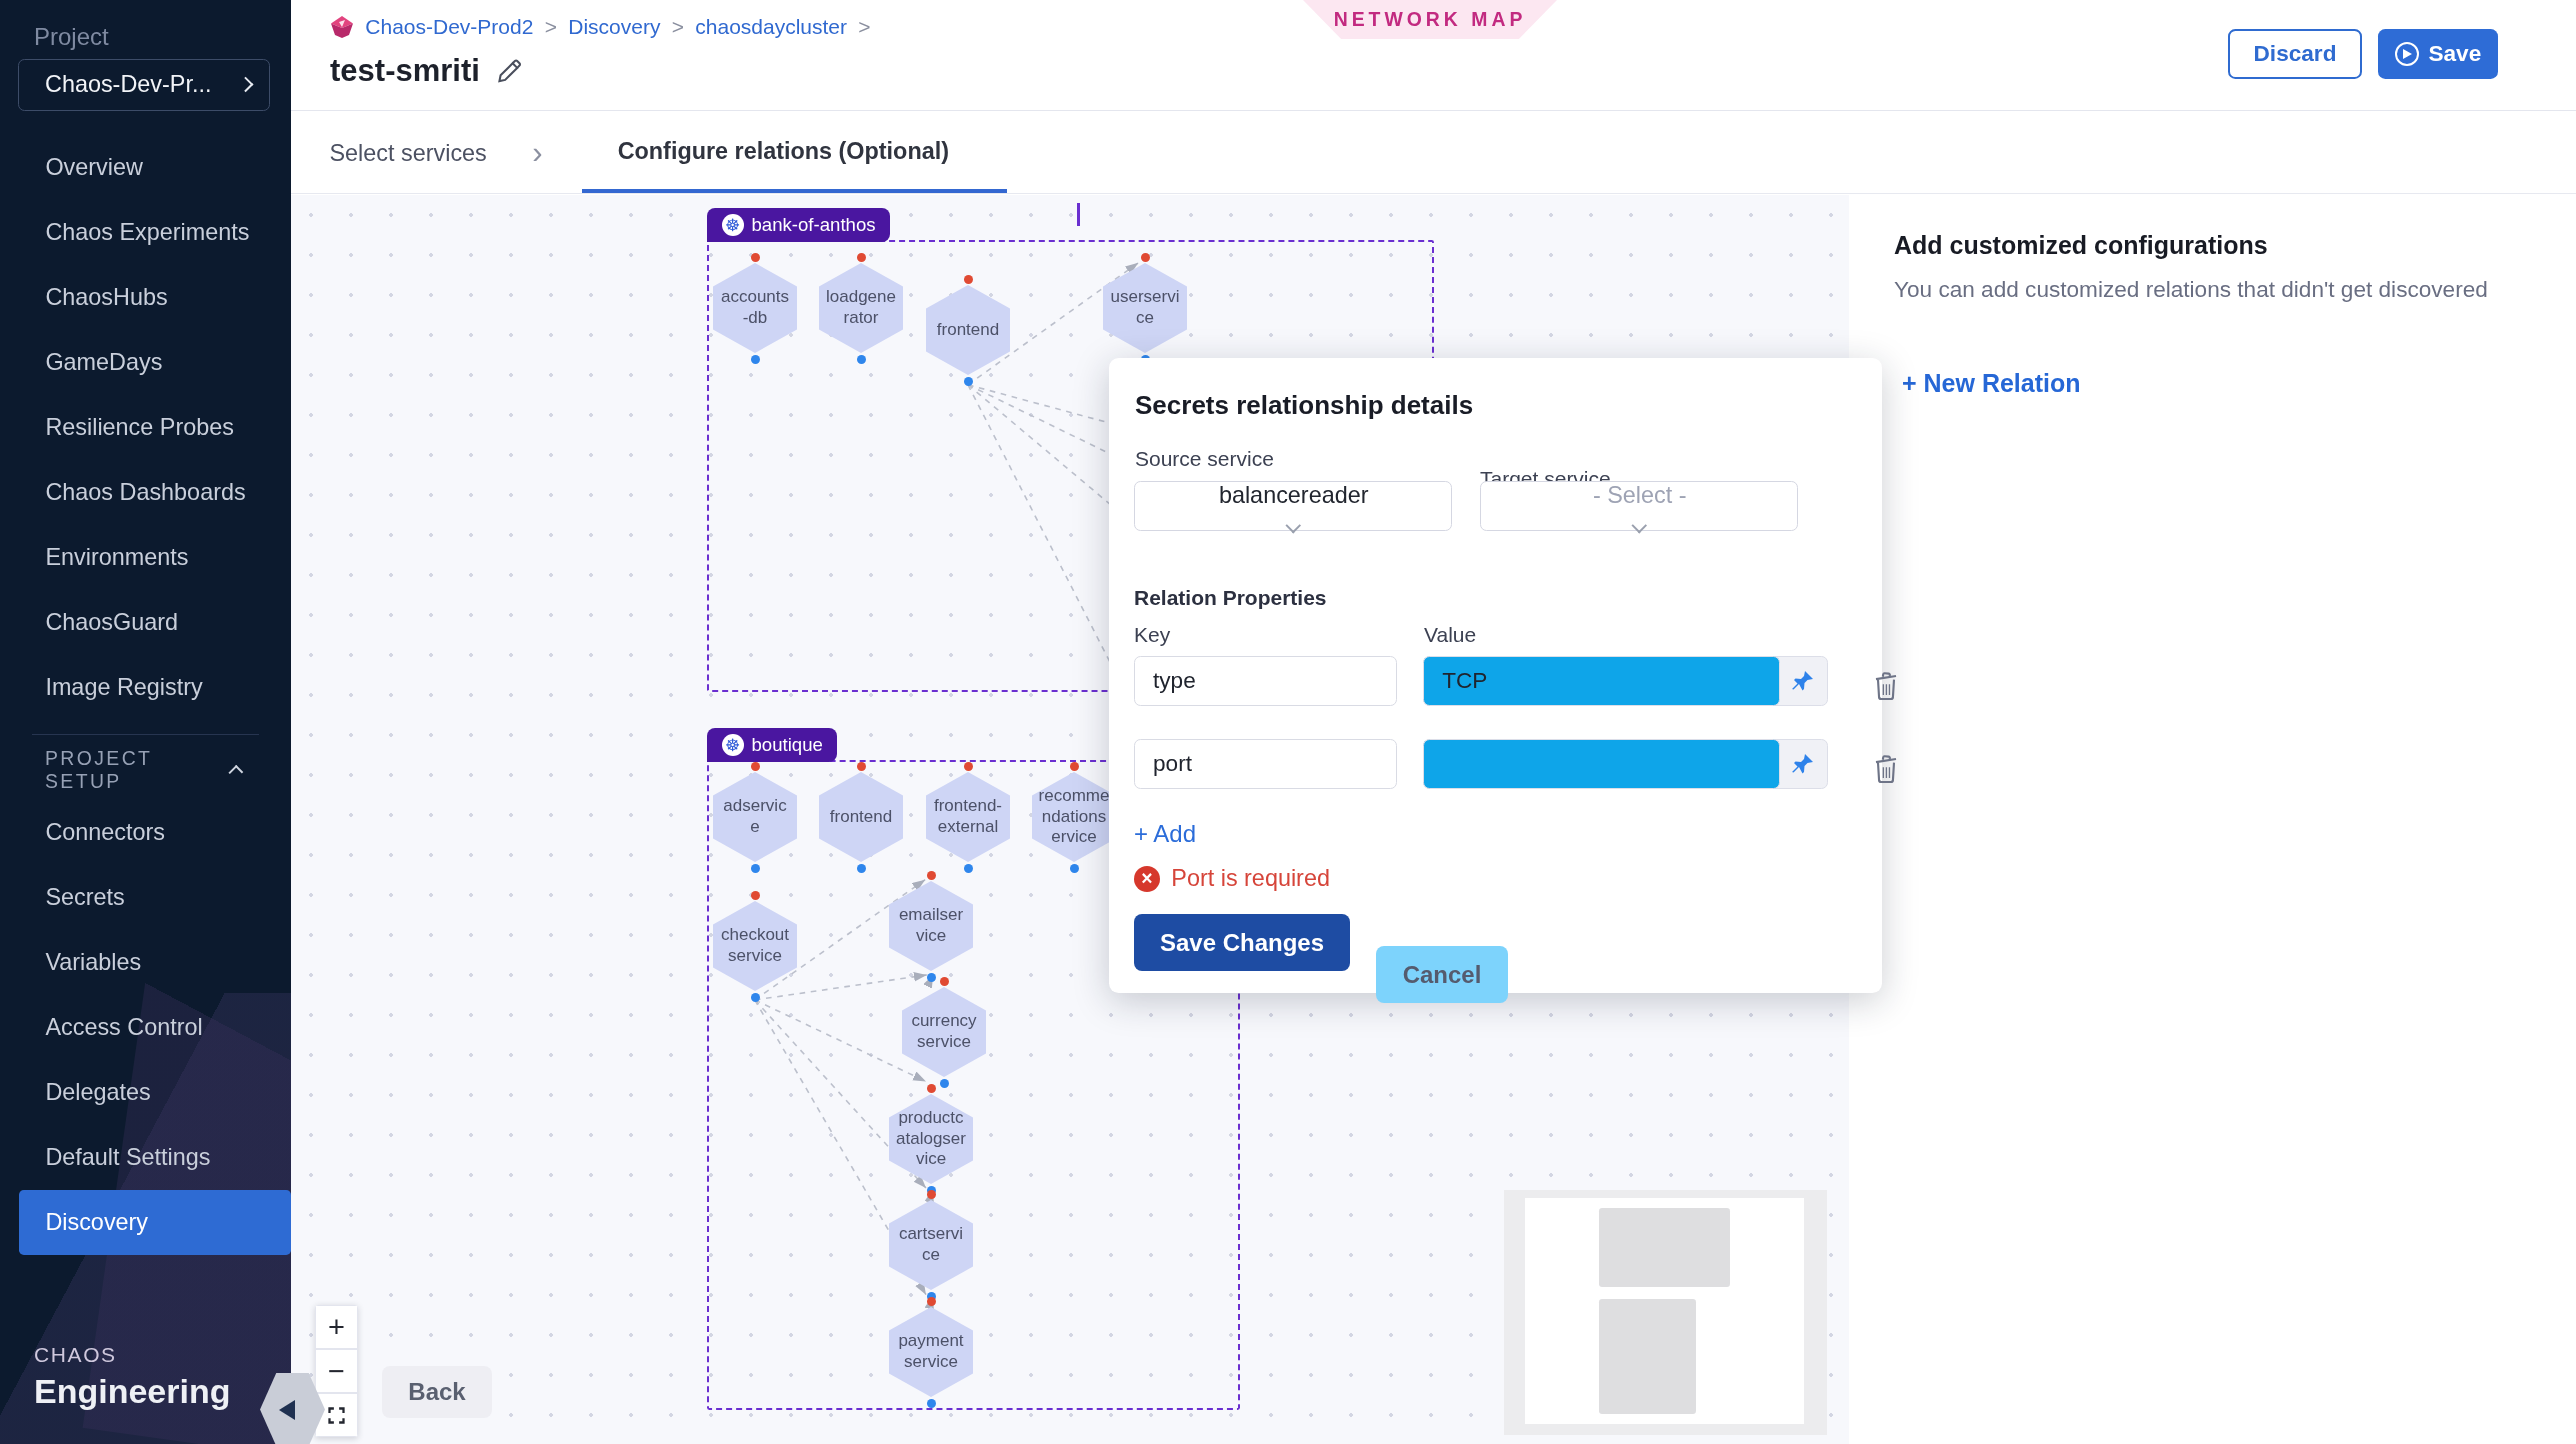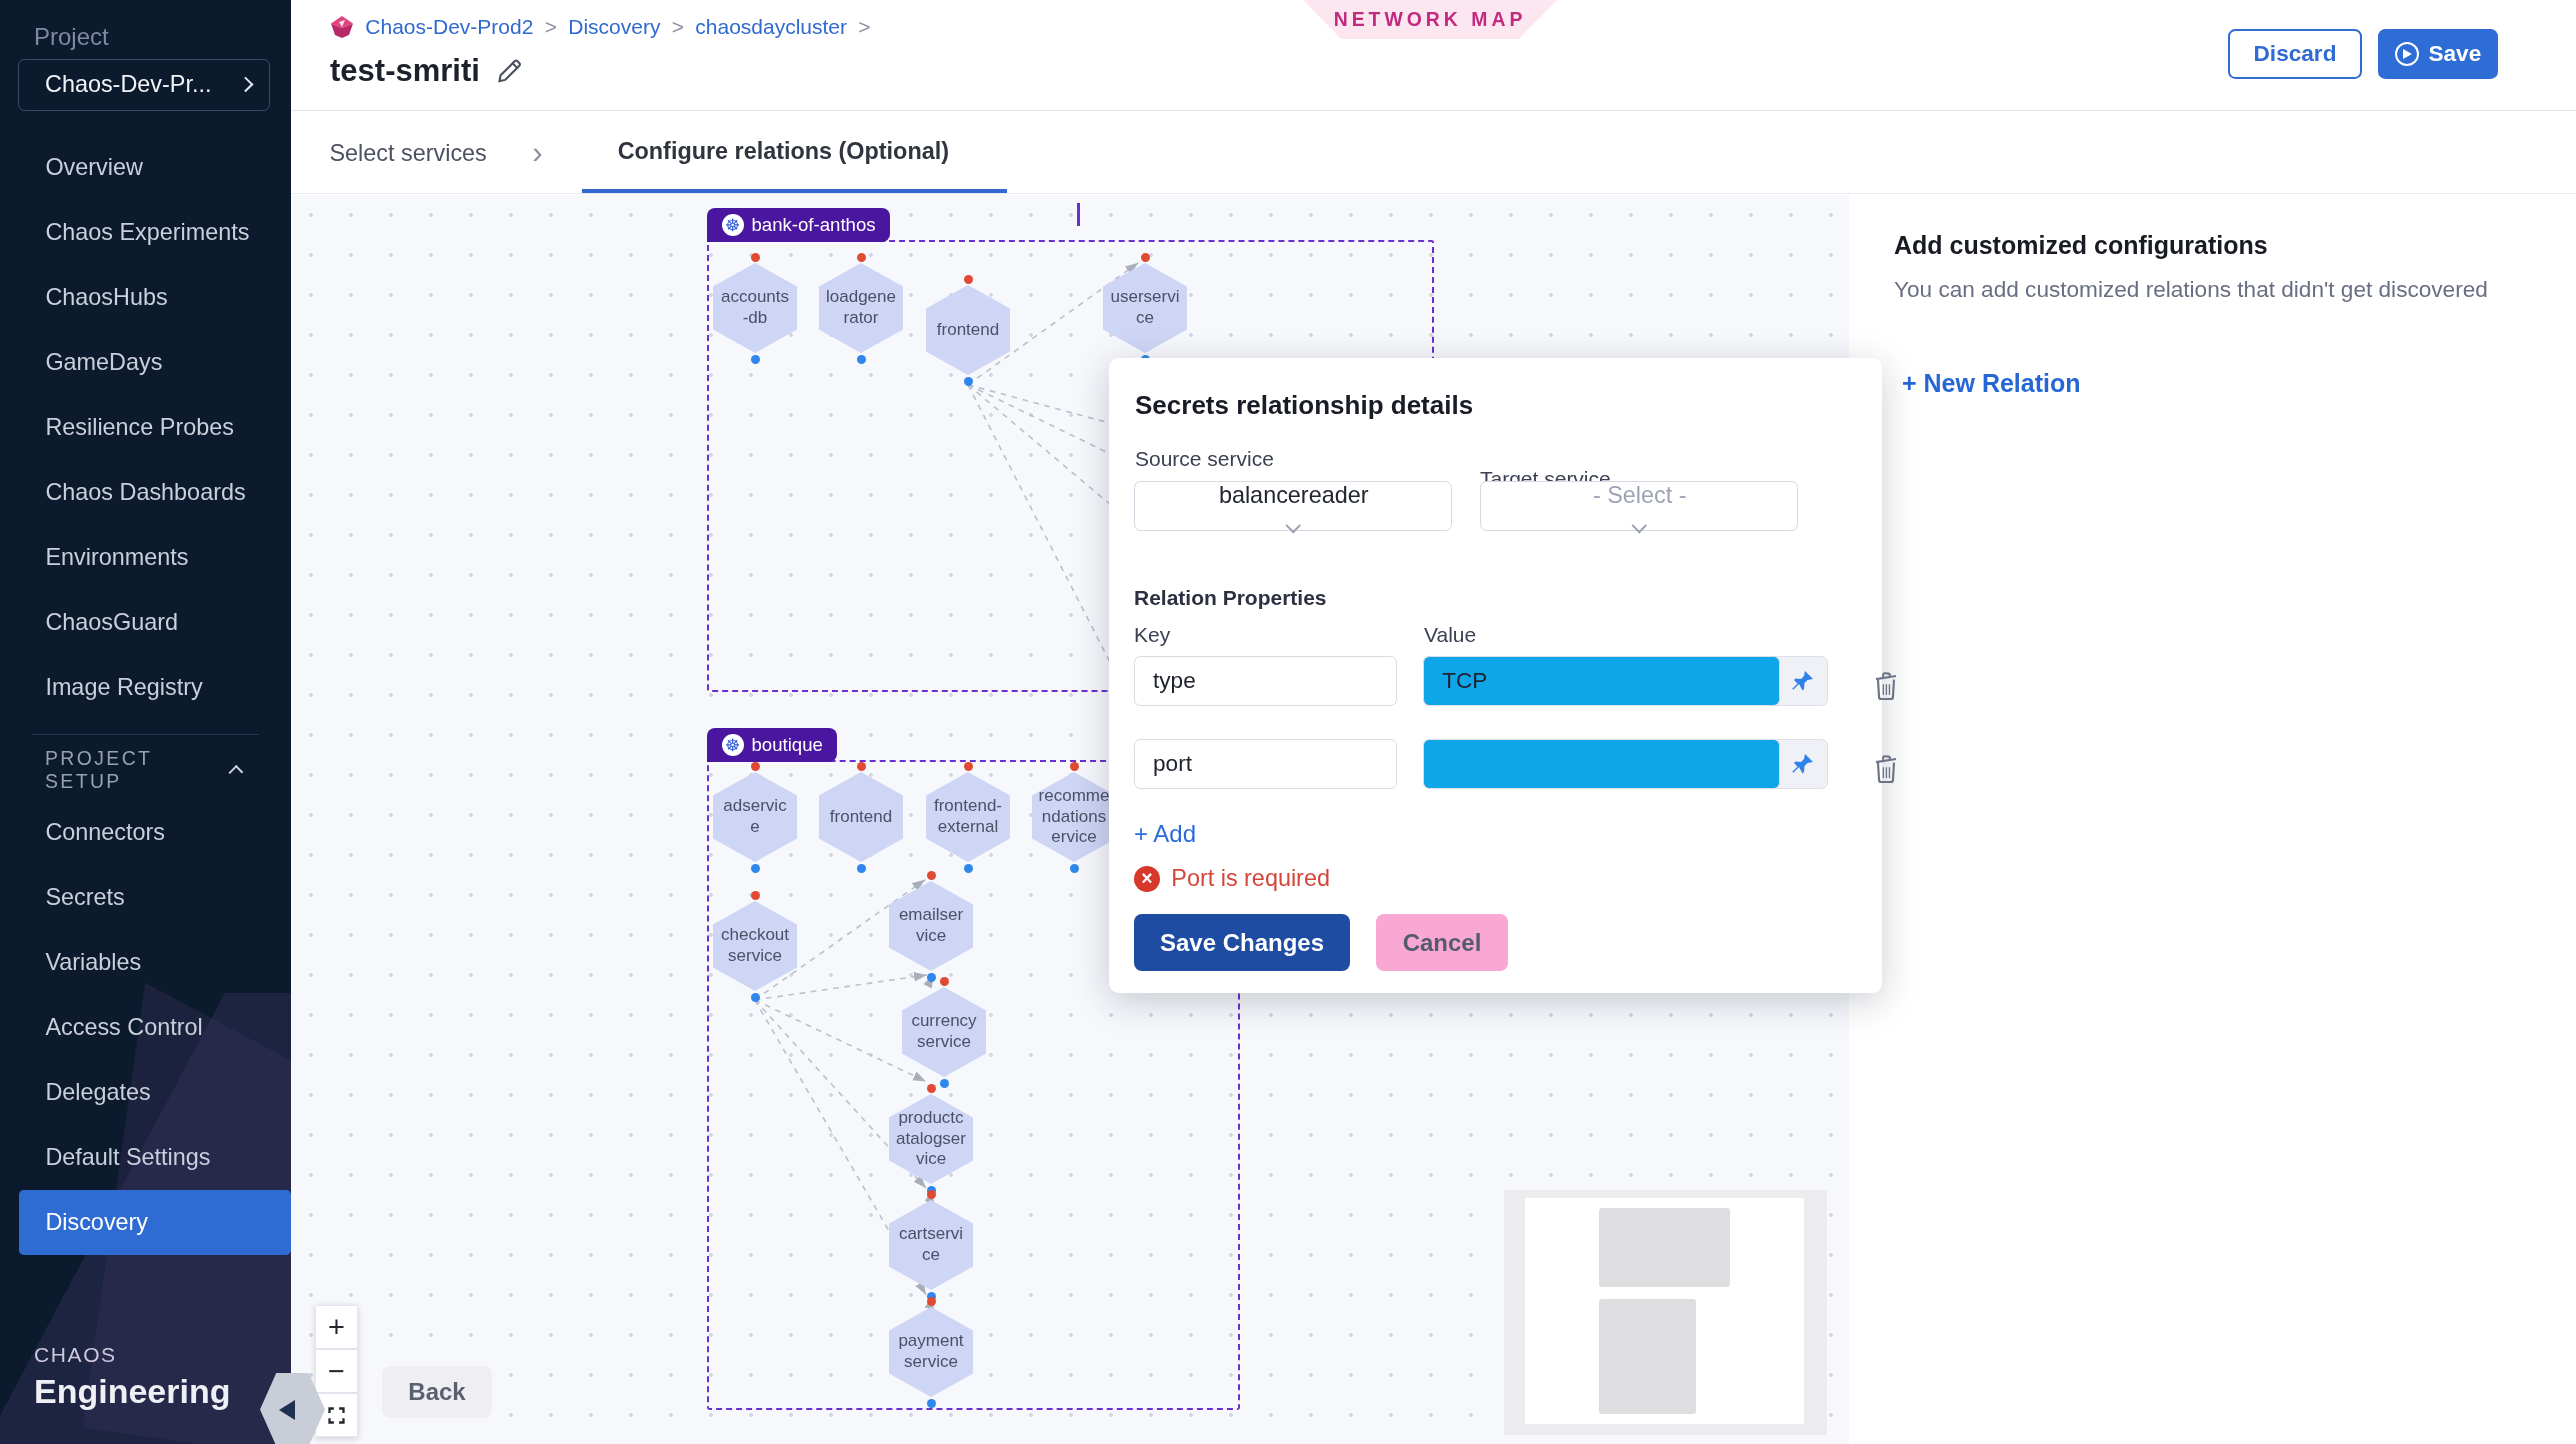--- a/index.html
+++ b/index.html
@@ -136,22 +136,22 @@
   .pin-btn { position:absolute; right:0; top:0; width:48px; height:48px; display:flex; align-items:center;
     justify-content:center; cursor:pointer; }
   .add-link { position:absolute; left:25px; top:462px; font-size:24px; color:#2b6cd9; cursor:pointer; }
   .error-row { position:absolute; left:25px; top:507px; display:flex; align-items:center; gap:11.3px; }
   .err-circ { width:26px; height:26px; background:#d6382c; border-radius:50%; color:#fff;
     display:flex; align-items:center; justify-content:center; font-size:19.4px; font-weight:bold; }
   .err-text { font-size:23.4px; color:#d6453a; }
   .m-actions { position:absolute; left:25px; top:556px; display:flex; gap:26px; }
   .btn-savechanges { width:216px; height:57px; background:#1e4ca3; color:#fff; border-radius:8px;
     font-size:24px; font-weight:bold; display:flex; align-items:center; justify-content:center; cursor:pointer; }
-  .btn-cancel { width:132px; height:57px; background:#f9a8d4; color:#555b6e; border-radius:8px;
-    font-size:24px; font-weight:bold; display:flex; align-items:center; justify-content:center; cursor:pointer; }
+  .btn-cancel { width:132px; height:57px; background:#7dd3fc; color:#555b6e; border-radius:8px;
+    font-size:24px; font-weight:bold; display:flex; align-items:center; justify-content:center; cursor:pointer;margin-top:32px; }
   .trash { position:absolute; width:32px; height:36px; z-index:101; cursor:pointer; }
 </style>
 </head>
 <body>
 
 <div class="app">
 
   <aside class="sidebar">
     <div class="deco-a"></div>
     <div class="deco-b"></div>

